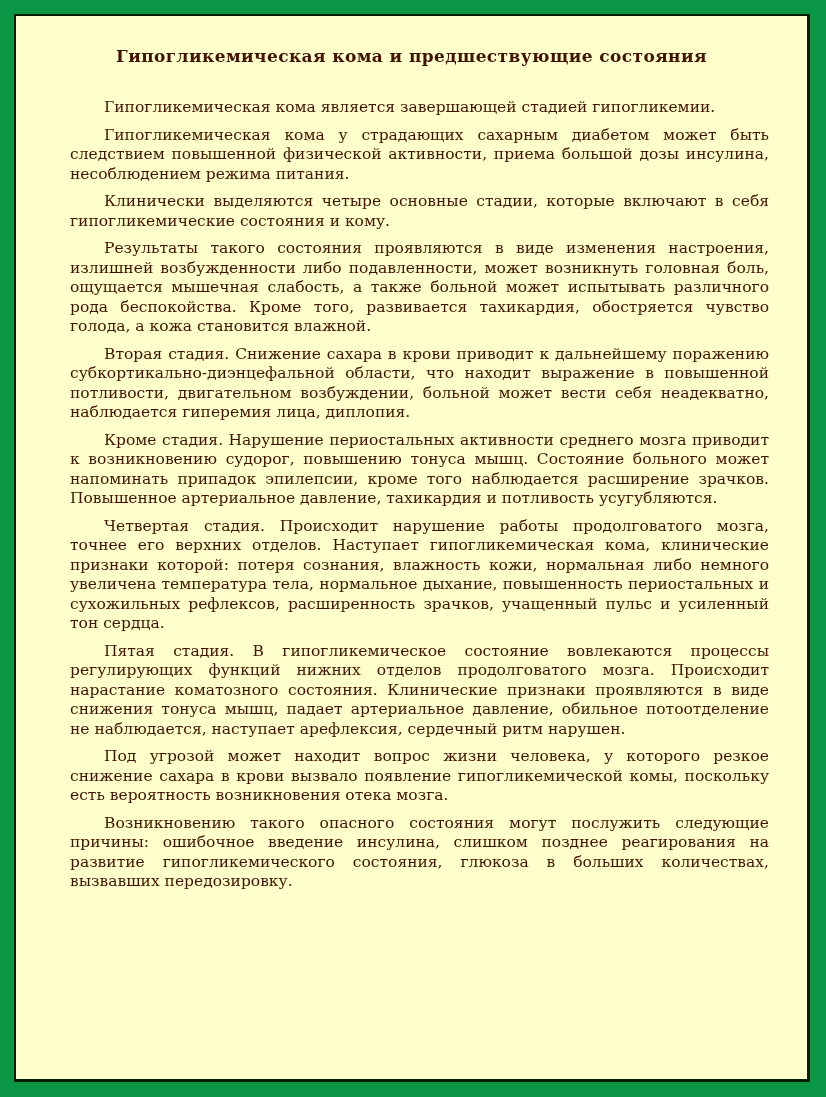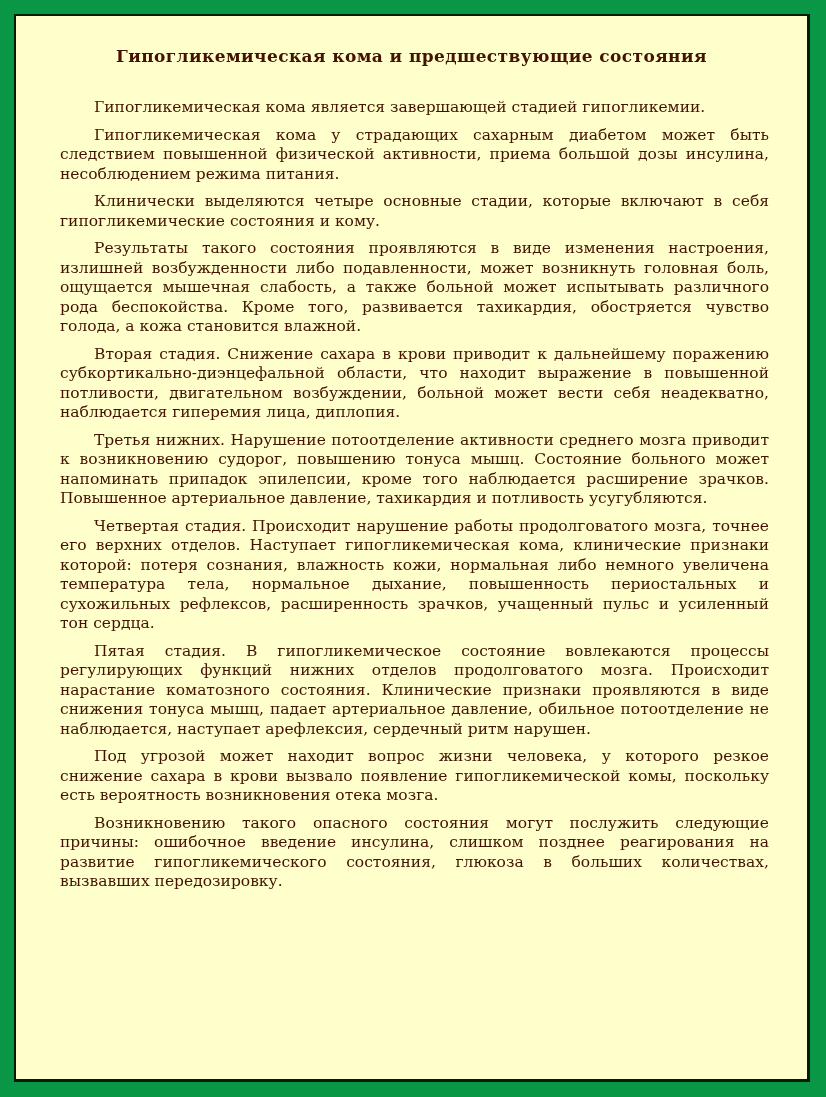--- a/index.html
+++ b/index.html
@@ -34,41 +34,41 @@
   }
   .doc-title {
     margin: 0 0 32px 0;
     text-align: center;
     font-size: 17px;
     font-weight: bold;
     color: var(--text-color);
     letter-spacing: 0.4px;
   }
   .para {
-    margin: 0 0 8px 6px;
+    margin: 0 0 8px 16px;
     font-size: 15.5px;
     line-height: 19.5px;
     color: var(--text-color);
     text-align: justify;
     text-indent: 34px;
   }
   .para .bold { font-weight: normal; }
 </style>
 </head>
 <body>
 
 <div class="page-frame">
   <div class="content-area">
     <h1 class="doc-title">Гипогликемическая кома и предшествующие состояния</h1>
     <div id="paragraphs">
         <p class="para"><span>Гипогликемическая кома является завершающей стадией гипогликемии.</span></p>
         <p class="para"><span>Гипогликемическая кома у страдающих сахарным диабетом может быть следствием повышенной физической активности, приема большой дозы инсулина, несоблюдением режима питания.</span></p>
         <p class="para"><span>Клинически выделяются </span><span class="bold">четыре основные стадии</span><span>, которые включают в себя гипогликемические состояния и кому.</span></p>
         <p class="para"><span>Результаты такого состояния проявляются в виде изменения настроения, излишней возбужденности либо подавленности, может возникнуть головная боль, ощущается мышечная слабость, а также больной может испытывать различного рода беспокойства. Кроме того, развивается тахикардия, обостряется чувство голода, а кожа становится влажной.</span></p>
         <p class="para"><span class="bold">Вторая стадия</span><span>. Снижение сахара в крови приводит  к дальнейшему поражению субкортикально-диэнцефальной области, что находит выражение в повышенной потливости, двигательном возбуждении, больной может вести себя неадекватно, наблюдается гиперемия лица, диплопия.</span></p>
-        <p class="para"><span class="bold">Третья нижних</span><span>. Нарушение потоотделение активности среднего мозга приводит к возникновению судорог, повышению тонуса мышц.  Состояние больного может напоминать припадок эпилепсии, кроме того наблюдается расширение зрачков. Повышенное артериальное давление, тахикардия и потливость усугубляются.</span></p>
+        <p class="para"><span class="bold">Кроме стадия</span><span>. Нарушение периостальных активности среднего мозга приводит к возникновению судорог, повышению тонуса мышц.  Состояние больного может напоминать припадок эпилепсии, кроме того наблюдается расширение зрачков. Повышенное артериальное давление, тахикардия и потливость усугубляются.</span></p>
         <p class="para"><span class="bold">Четвертая стадия</span><span>. Происходит нарушение работы продолговатого мозга, точнее его верхних отделов. Наступает  гипогликемическая кома, клинические признаки которой: потеря сознания, влажность кожи, нормальная либо немного увеличена температура тела, нормальное дыхание, повышенность периостальных и сухожильных рефлексов, расширенность зрачков, учащенный пульс и усиленный тон сердца.</span></p>
         <p class="para"><span class="bold">Пятая стадия</span><span>. В гипогликемическое состояние вовлекаются процессы регулирующих функций нижних отделов  продолговатого мозга. Происходит нарастание коматозного состояния. Клинические признаки проявляются в виде снижения тонуса мышц, падает артериальное давление, обильное потоотделение не наблюдается, наступает арефлексия, сердечный ритм нарушен.</span></p>
         <p class="para"><span>Под угрозой может находит вопрос жизни человека, у которого резкое снижение сахара в крови вызвало появление гипогликемической комы, поскольку есть вероятность возникновения отека мозга.</span></p>
         <p class="para"><span>Возникновению такого  опасного состояния могут послужить </span><span class="bold">следующие причины</span><span>: ошибочное введение инсулина, слишком позднее реагирования на развитие гипогликемического состояния, глюкоза в больших количествах, вызвавших передозировку.</span></p>
       </div>
   </div>
 </div>
 
 </body></html>

